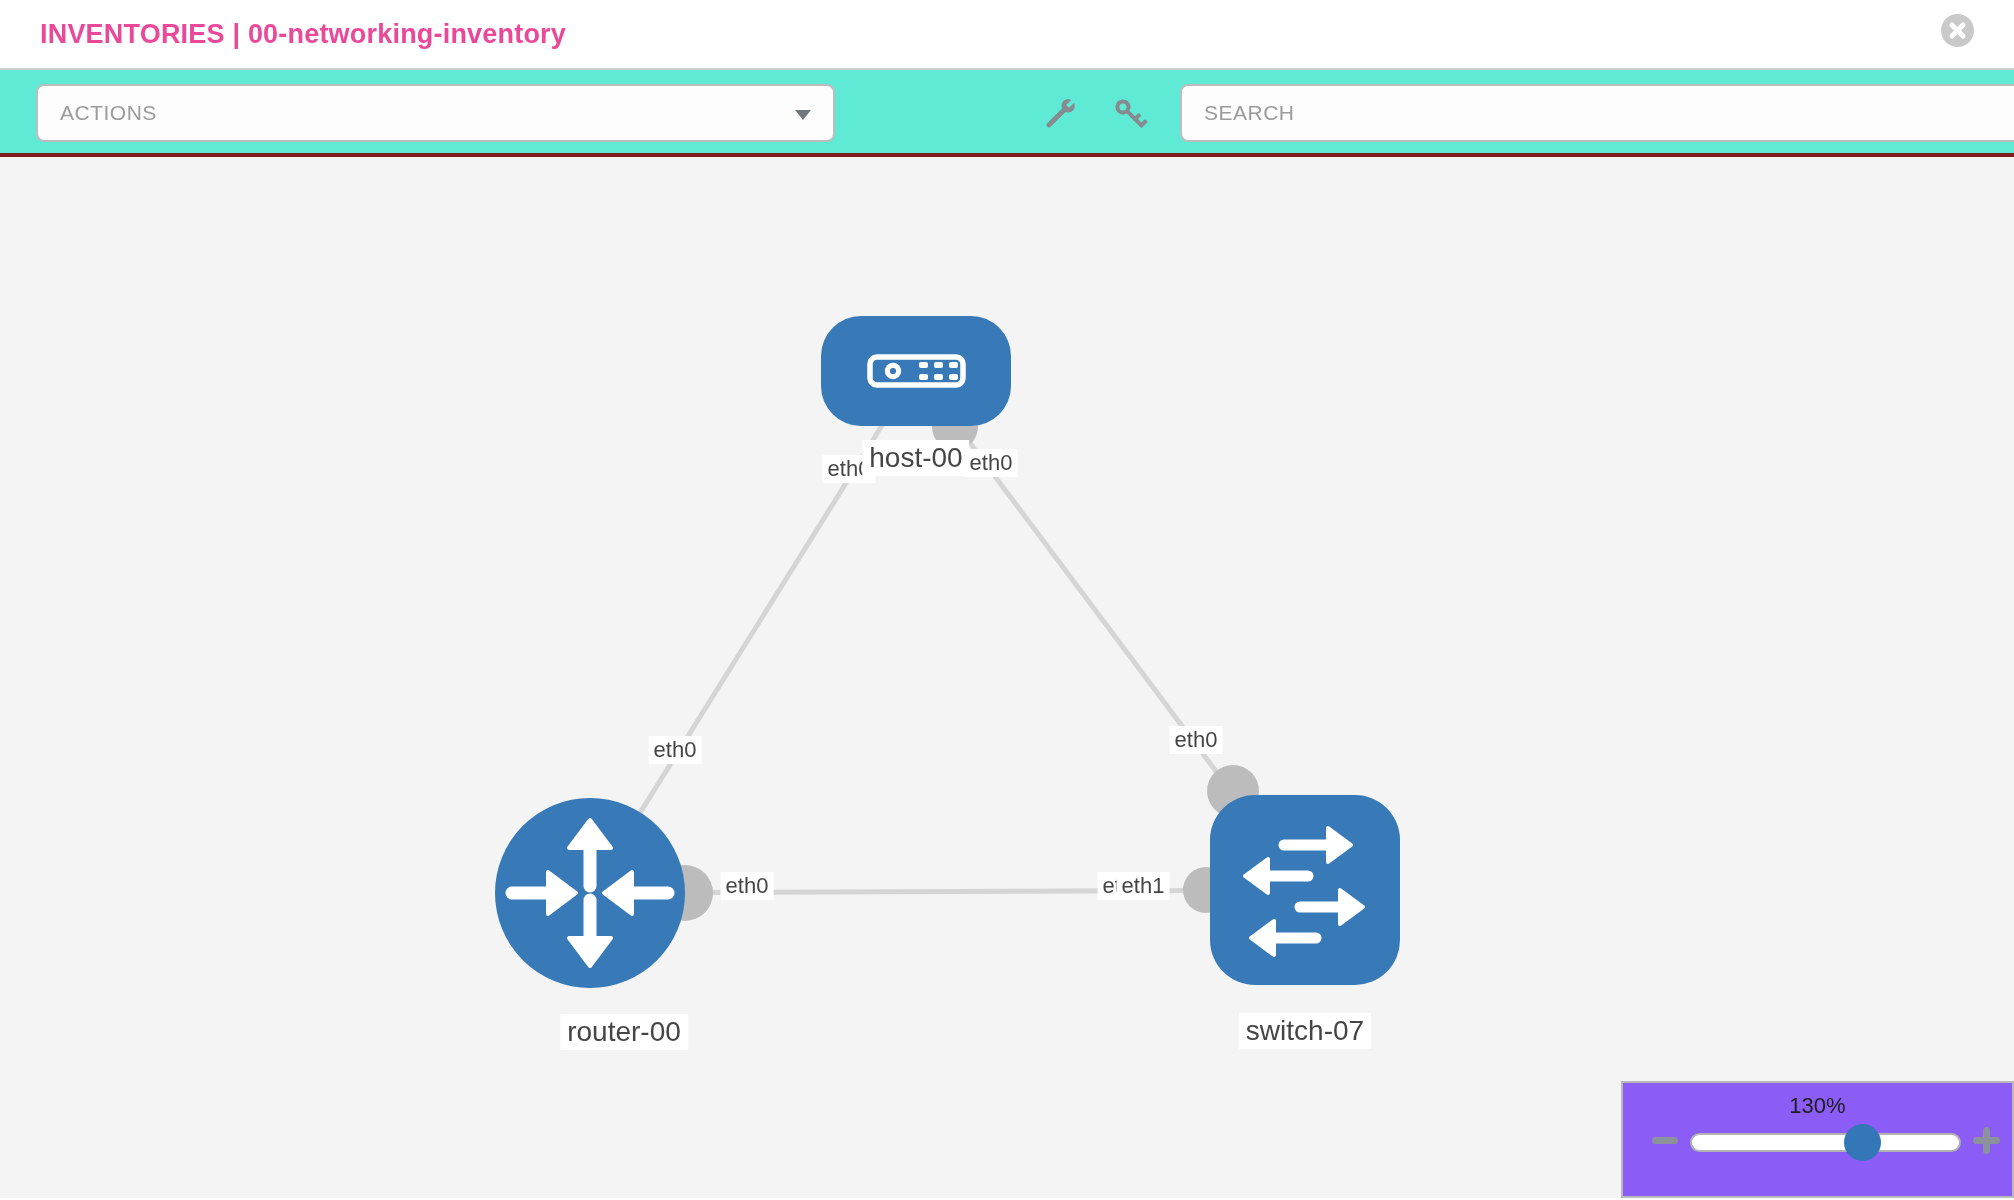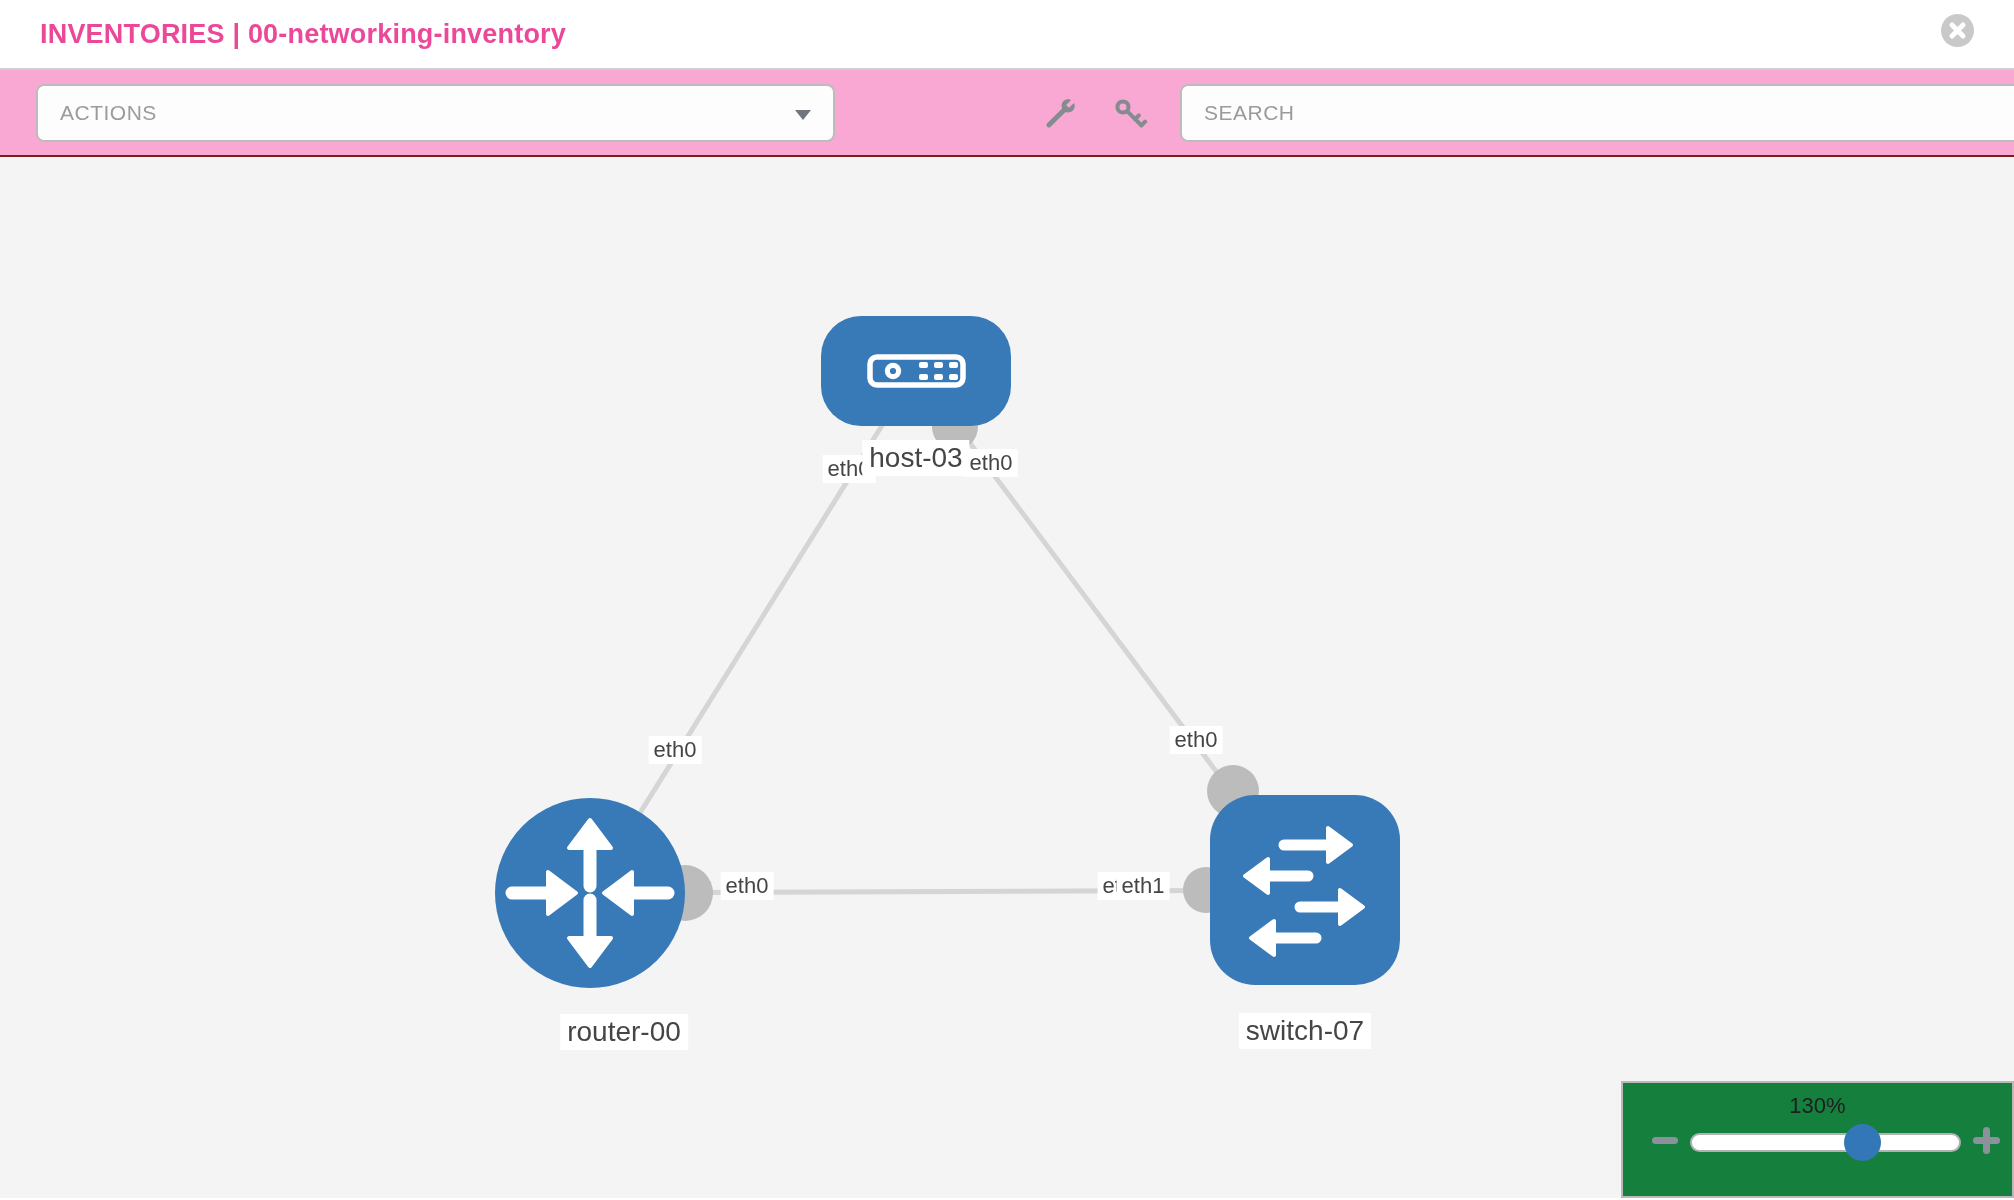--- a/index.html
+++ b/index.html
@@ -9,22 +9,22 @@
   
   .header { position:relative; width:2014px; height:70px; background:#ffffff;
             border-bottom:2px solid #cecece; }
   .page-title { position:absolute; left:40px; top:0; line-height:68px;
                 font-size:27px; font-weight:700; color:#ec4899; letter-spacing:0.2px; }
   .close-btn { position:absolute; left:1941px; top:14px; width:33px; height:33px;
                border-radius:50%; background:#c9c9c9; cursor:pointer; }
   .close-btn svg { position:absolute; left:0; top:0; }
 
   
-  .toolbar { position:relative; width:2014px; height:87px; background:#f9a8d4;
-             border-bottom:2px solid #7f1d1d; }
+  .toolbar { position:relative; width:2014px; height:87px; background:#5eead4;
+             border-bottom:4px solid #7f1d1d; }
   .select-box { position:absolute; top:14px; height:58px; background:#fdfdfd;
                 border:2px solid #bcbcbc; border-radius:8px; cursor:pointer; }
   .select-box .sel-text { position:absolute; left:22px; top:0; line-height:54px;
                           font-size:21px; color:#9b9b9b; letter-spacing:0.5px; }
   .caret { position:absolute; right:22px; top:24px; width:0; height:0;
            border-left:8px solid transparent; border-right:8px solid transparent;
            border-top:10px solid #71767d; }
   .actions-box { left:36px;  width:799px; }
   .search-box  { left:1180px; width:933px; }
   .tool-icon { position:absolute; top:26px; width:36px; height:36px; cursor:pointer; }
@@ -35,21 +35,21 @@
   .canvas { position:relative; width:2014px; height:1041px; background:#f4f4f4; }
   .canvas > svg.topo { position:absolute; left:0; top:0; }
 
   .node-label, .iface-label { position:absolute; transform:translate(-50%,-50%);
         background:#ffffff; color:#454545; white-space:nowrap; }
   .node-label  { font-size:28px; padding:2px 7px; }
   .iface-label { font-size:22px; padding:1px 5px; }
 
   
   .zoom-panel { position:absolute; right:0; bottom:0; width:393px; height:117px;
-                background:#15803d; border:2px solid #b9b9b9; }
+                background:#8b5cf6; border:2px solid #b9b9b9; }
   .zoom-level { position:absolute; left:0; right:0; top:10px; text-align:center;
                 font-size:22px; color:#1e1e1e; }
   .zoom-minus { position:absolute; left:29px; top:54px; width:26px; height:7px;
                 background:#8b929b; border-radius:4px; cursor:pointer; }
   .zoom-plus  { position:absolute; left:350px; top:44px; width:27px; height:27px; cursor:pointer; }
   .zoom-plus .ph { position:absolute; left:0; top:10px; width:27px; height:7px;
                    background:#8b929b; border-radius:4px; }
   .zoom-plus .pv { position:absolute; left:10px; top:0; width:7px; height:27px;
                    background:#8b929b; border-radius:4px; }
   .zoom-slider { position:absolute; left:67px; top:40px; width:271px; height:40px; }
@@ -159,21 +159,21 @@
   </svg>
 
   <div class="iface-label" style="left:849px;  top:312px;">eth0</div>
   <div class="iface-label" style="left:991px;  top:306px;">eth0</div>
   <div class="iface-label" style="left:675px;  top:593px;">eth0</div>
   <div class="iface-label" style="left:1196px; top:583px;">eth0</div>
   <div class="iface-label" style="left:747px;  top:729px;">eth0</div>
   <div class="iface-label" style="left:1124px; top:729px;">eth0</div>
   <div class="iface-label" style="left:1143px; top:729px;">eth1</div>
 
-  <div class="node-label" style="left:916px;  top:301px;">host-03</div>
+  <div class="node-label" style="left:916px;  top:301px;">host-00</div>
   <div class="node-label" style="left:592px;  top:875px;margin-left:32px;">router-00</div>
   <div class="node-label" style="left:1305px; top:874px;">switch-07</div>
 
   <div class="zoom-panel">
     <div class="zoom-level">130%</div>
     <div class="zoom-minus"></div>
     <div class="zoom-slider">
       <div class="zoom-track"></div>
       <div class="zoom-thumb"></div>
     </div>

